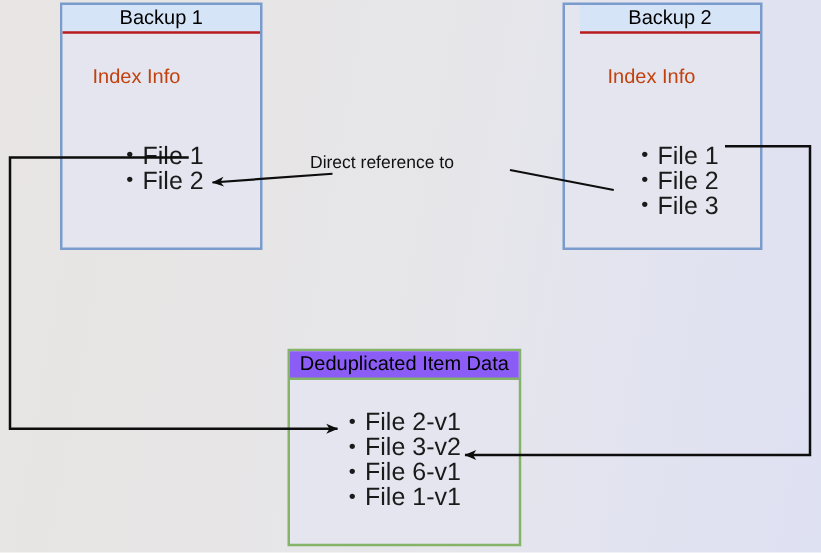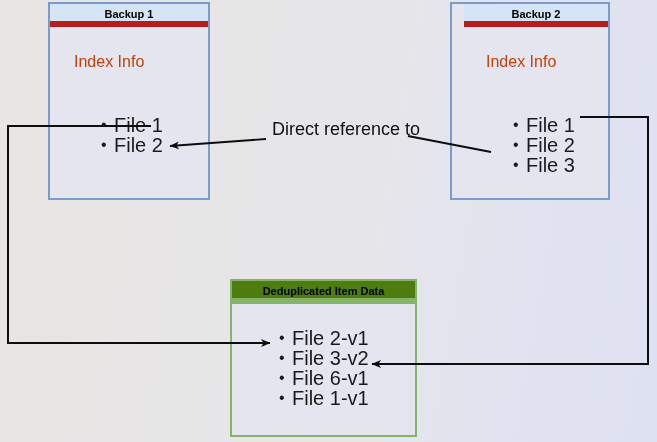--- a/index.html
+++ b/index.html
@@ -25,25 +25,25 @@
     position: absolute;
     box-sizing: border-box;
     border: 2px solid #7a9ccc;
     background: #e4e5ef;
     z-index: 3;
   }
   .node .node-header {
     box-sizing: border-box;
     height: 23px;
     line-height: 21px;
-    border-bottom: 6px solid #b91c1c;
+    border-bottom: 2px solid #b91c1c;
     background: #d6e4f7;
     text-align: center;
-    font-size: 11px;
-    font-weight: bold;
+    font-size: 16px;
+    font-weight: normal;
     color: #000;
   }
   .node .node-body {
     position: relative;
     height: calc(100% - 23px);
   }
   .body-title {
     position: absolute;
     font-size: 16px;
     color: #c2410c;
@@ -75,37 +75,37 @@
   
   #backup1 { left: 48px;  top: 2px;   width: 162px; height: 198px; }
   #backup2 { left: 450px; top: 2px;   width: 160px; height: 198px; padding-left: 12px; }
   #dedup {
     left: 230px; top: 279px; width: 187px; height: 158px;
     border-color: #85b368;
     background: #e4e5ef;
   }
   #dedup .node-header {
     border-bottom-color: #85b368;
-    background: #4d7c0f;
+    background: #8b5cf6;
   }
 
   #backup1 .body-title { left: 24px; top: 26px; }
   #backup2 .body-title { left: 22px; top: 26px; }
   #backup1 ul.file-list { left: 50px; top: 88px; }
   #backup2 ul.file-list { left: 48px; top: 88px; }
   #dedup   ul.file-list { left: 46px; top: 24px; }
 
   
   #edge-label {
     position: absolute;
-    left: 260px;
+    left: 248px;
     top: 121px;
     width: 160px;
-    text-align: right;
-    font-size: 18px;
+    text-align: left;
+    font-size: 14px;
     line-height: 17px;
     color: #111;
     z-index: 4;
   }
   #edge-label span { display: block; white-space: nowrap; }
 
   
   #edges {
     position: absolute;
     left: 0; top: 0;

